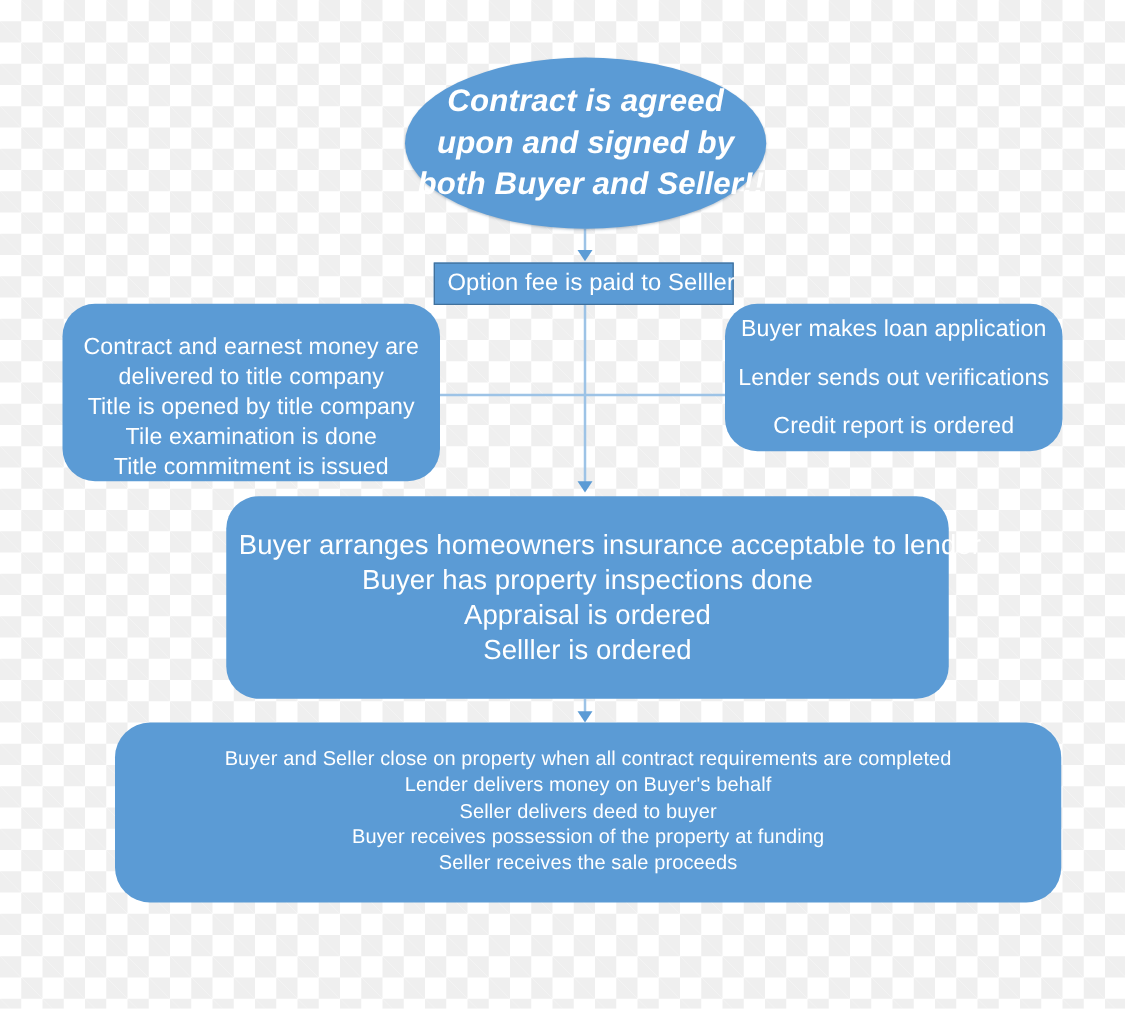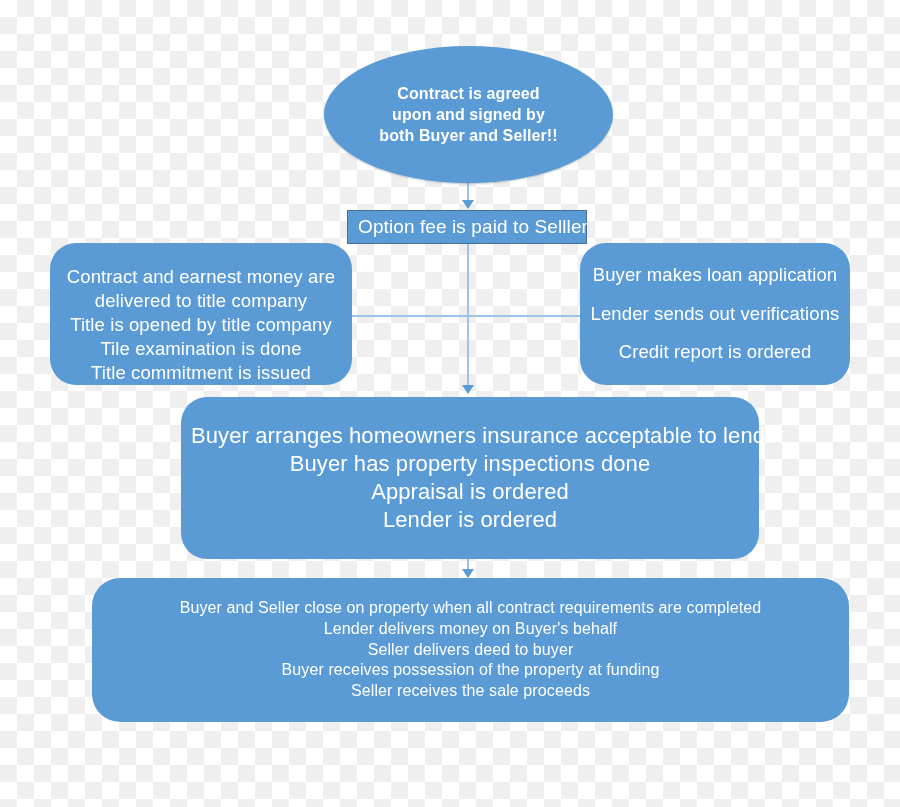--- a/index.html
+++ b/index.html
@@ -37,23 +37,24 @@
   }
   .node .lines { width: 100%; padding: 0 10px; box-sizing: border-box; }
   .node .lines div { white-space: nowrap; }
 
   
   #oval {
     left: 324px;  top: 46px;
     width: 289px; height: 137px;
     border-radius: 50%;
     font-weight: bold;
-    font-size: 16px;
+    font-size: 25px;
     line-height: 1.32;
     box-shadow: 0 1px 2px rgba(40,70,100,.30);
+    font-style: italic;
   }
 
   
   #option-fee {
     left: 347px; top: 210px;
     width: 240px; height: 34px;
     border: 1px solid #41719C;
     font-size: 19px;
   }
 
@@ -61,21 +62,21 @@
   #left-box {
     left: 50px; top: 243px;
     width: 302px; height: 142px;
     border-radius: 26px;
     font-size: 18.5px;
     line-height: 1.30;
     align-items: flex-end;
   }
   #right-box {
     left: 580px; top: 243px;
-    width: 270px; height: 142px;
+    width: 270px; height: 118px;
     border-radius: 26px;
     font-size: 18.5px;
     line-height: 2.10;
   }
 
   
   #middle-box {
     left: 181px; top: 397px;
     width: 578px; height: 162px;
     border-radius: 26px;
@@ -165,21 +166,21 @@
       <div>Lender sends out verifications</div>
       <div>Credit report is ordered</div>
     </div>
   </div>
 
   <div class="node" id="middle-box">
     <div class="lines">
       <div>Buyer arranges homeowners insurance acceptable to lender</div>
       <div>Buyer has property inspections done</div>
       <div>Appraisal is ordered</div>
-      <div>Lender is ordered</div>
+      <div>Selller is ordered</div>
     </div>
   </div>
 
   <div class="node" id="bottom-box">
     <div class="lines">
       <div>Buyer and Seller close on property when all contract requirements are completed</div>
       <div>Lender delivers money on Buyer's behalf</div>
       <div>Seller delivers deed to buyer</div>
       <div>Buyer receives possession of the property at funding</div>
       <div>Seller receives the sale proceeds</div>

